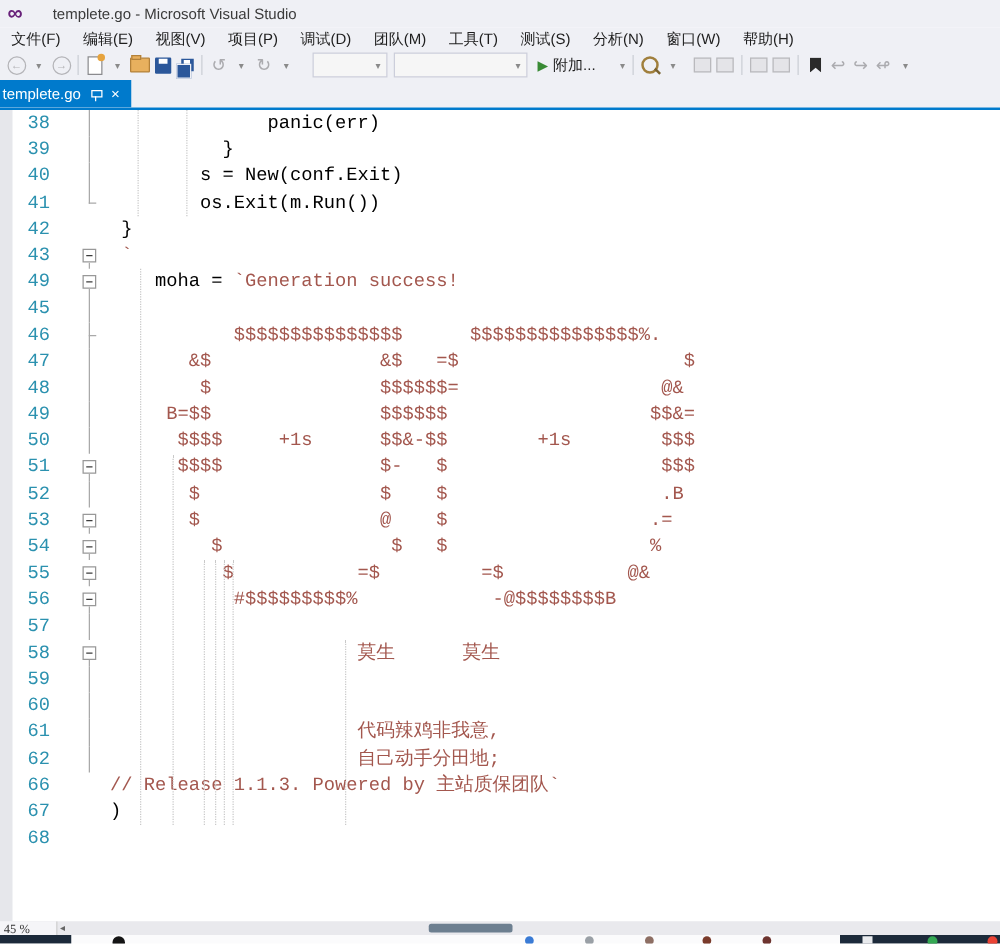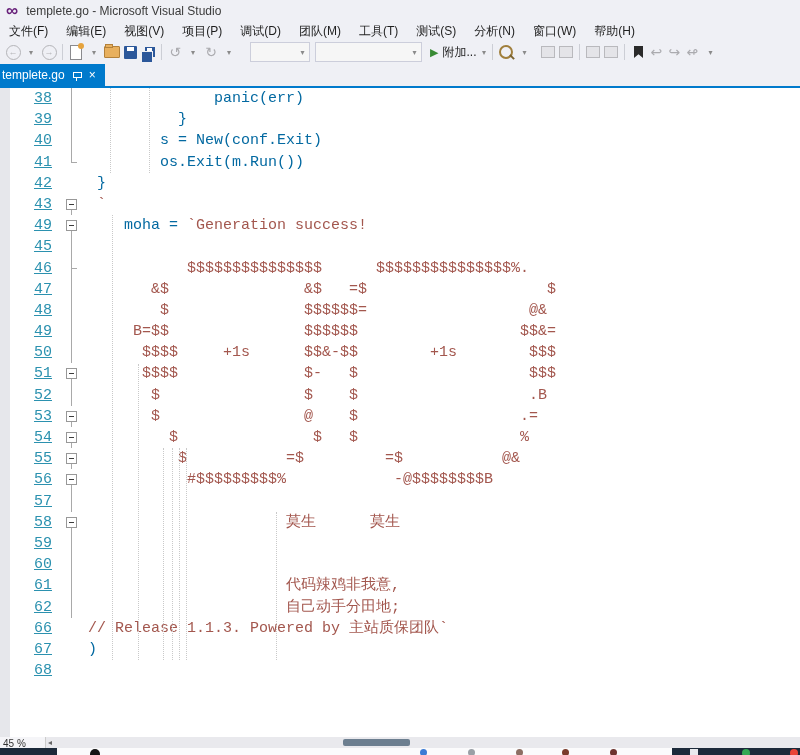--- a/index.html
+++ b/index.html
@@ -2,21 +2,21 @@
 <html><head>
 <meta charset="utf-8">
 <style>
   html,body{margin:0;padding:0;}
   body{width:800px;height:755px;position:relative;overflow:hidden;background:#fff;
        font-family:"Liberation Sans","DejaVu Sans",sans-serif;}
   
   .titlebar{position:absolute;left:0;top:0;width:800px;height:22px;background:#eff0f5;
             display:flex;align-items:center;}
   .vs-logo{color:#68217a;font-size:17px;font-weight:bold;margin:0 8px 0 6px;line-height:22px;}
-  .title-text{font-size:12px;color:#3b3b3b;}
+  .title-text{font-size:12px;color:#3b3b3b;margin-left:16px;}
   .menubar{position:absolute;left:0;top:22px;width:800px;height:18px;background:#eff0f5;
            display:flex;align-items:center;}
   .menu-item{font-size:12px;color:#1e1e1e;padding:0 9px;height:18px;line-height:18px;cursor:default;}
   
   .toolbar{position:absolute;left:0;top:40px;width:800px;height:24px;background:#eff0f5;
            display:flex;align-items:center;}
   .tb{display:inline-flex;align-items:center;justify-content:center;height:20px;min-width:18px;}
   .sep{width:1px;height:16px;background:#ccced5;margin:0 4px;}
   .caret{font-size:8px;color:#8a8a8a;width:9px;text-align:center;}
   .circ{width:13px;height:13px;border:1px solid #b4b4b8;border-radius:50%;color:#b4b4b8;
@@ -28,57 +28,57 @@
   .ico-save{width:13px;height:13px;background:#2b579a;border-radius:1px;position:relative;}
   .ico-save::after{content:"";position:absolute;left:3px;top:1px;width:7px;height:4px;background:#fff;}
   .ico-save2{width:10px;height:10px;background:#2b579a;position:relative;margin-left:3px;}
   .ico-save2::before{content:"";position:absolute;left:-4px;top:4px;width:10px;height:10px;background:#2b579a;border:1px solid #eff0f5;}
   .ico-save2::after{content:"";position:absolute;left:2px;top:1px;width:5px;height:3px;background:#fff;z-index:2;}
   .gray-glyph{color:#ababaf;font-size:14px;}
   .combo{height:18px;background:#f6f6f6;border:1px solid #cccedb;display:inline-flex;
          align-items:center;justify-content:flex-end;}
   .combo .caret{margin-right:2px;}
   .play{color:#388a34;font-size:11px;margin-right:4px;}
-  .attach-label{font-size:12px;color:#1e1e1e;margin-right:3px;}
+  .attach-label{font-size:12px;color:#1e1e1e;margin-right:17px;}
   .ico-find{width:10px;height:10px;border:2px solid #a07f3c;border-radius:50%;position:relative;}
   .ico-find::after{content:"";position:absolute;left:8px;top:9px;width:6px;height:2px;background:#7a6230;transform:rotate(45deg);}
   .ico-box{width:12px;height:10px;border:1px solid #b9b9bd;background:#e4e4e8;}
   .ico-bookmark{width:9px;height:12px;background:#2a2a2a;
     clip-path:polygon(0 0,100% 0,100% 100%,50% 68%,0 100%);}
   
   .tabbar{position:absolute;left:0;top:64px;width:800px;height:22px;background:#eff0f5;overflow:hidden;}
   .tab{position:absolute;left:-7px;top:0;height:22px;background:#007acc;color:#fff;
        display:flex;align-items:center;padding:0 9px;gap:7px;}
   .tab-label{font-size:12px;white-space:nowrap;text-align:right;}
   .pin{width:10px;height:10px;position:relative;}
   .pin::before{content:"";position:absolute;left:1px;top:2px;width:7px;height:4px;border:1px solid #fff;}
   .pin::after{content:"";position:absolute;left:4px;top:7px;width:1px;height:4px;background:#fff;}
   .tab-close{font-size:12px;line-height:12px;color:#fff;}
   .blue-line{position:absolute;left:0;top:86px;width:800px;height:2px;background:#007acc;}
   
   .editor{position:absolute;left:0;top:88px;width:800px;height:649px;background:#fff;overflow:hidden;}
   .margin-strip{position:absolute;left:0;top:0;width:10px;height:100%;background:#e6e7eb;}
   .rows{position:absolute;left:0;top:0;right:0;}
   .row{display:flex;height:21.2px;position:relative;}
-  .ln{width:48px;margin-left:10px;text-align:right;padding-right:6px;box-sizing:border-box;
-      color:#2b91af;font:15px/21.2px "Liberation Mono","DejaVu Sans Mono",monospace;text-decoration:underline;}
+  .ln{width:48px;margin-left:10px;text-align:center;padding-right:6px;box-sizing:border-box;
+      color:#2b91af;font:15px/21.2px "Liberation Mono","DejaVu Sans Mono",monospace;}
   .fold{position:relative;width:26px;flex:0 0 26px;}
   .fl{position:absolute;left:13px;width:1px;background:#a9a9a9;}
   .fl.full{top:0;bottom:0;}
   .fl.half{top:0;height:11px;}
   .fl.below{top:16px;bottom:0;}
   .ffoot{position:absolute;left:13px;top:10px;width:6px;height:1px;background:#a9a9a9;}
   .fbox{position:absolute;left:8px;top:5px;width:9px;height:9px;border:1px solid #989898;background:#fff;box-sizing:content-box;}
   .fbox::after{content:"";position:absolute;left:2px;top:4px;width:5px;height:1px;background:#3c3c3c;}
   .code{white-space:pre;font:15px/21.2px "Liberation Mono","DejaVu Sans Mono",monospace;padding-left:4px;}
-  .k-code{color:#0369a1;}
+  .k-code{color:#000000;}
   .k-string{color:#a3574e;}
   .guide{position:absolute;width:0;border-left:1px dotted #c9c9c9;}
   
-  .scrollrow{position:absolute;left:0;top:737px;width:800px;height:11px;background:#e9e9ed;overflow:hidden;}
+  .scrollrow{position:absolute;left:0;top:737px;width:800px;height:11px;background:#e9e9ed;overflow:hidden;font-family:Liberation Serif, serif;}
   .zoombox{position:absolute;left:0;top:0;width:42px;height:11px;background:#f5f5f8;border-right:1px solid #ccc;
            font-size:10px;color:#333;padding-left:3px;line-height:13px;}
   .hscroll-left{position:absolute;left:48px;top:1px;font-size:8px;color:#666;}
   .hthumb{position:absolute;left:343px;top:2px;width:67px;height:7px;background:#6d7f90;border-radius:2px;}
   .taskbar{position:absolute;left:0;top:748px;width:800px;height:7px;background:#fbfbfc;overflow:hidden;}
   .tb-dark{position:absolute;top:0;height:7px;background:#1c2a3a;}
   .tb-ic{position:absolute;top:1px;}
 </style>
 </head>
 <body>

